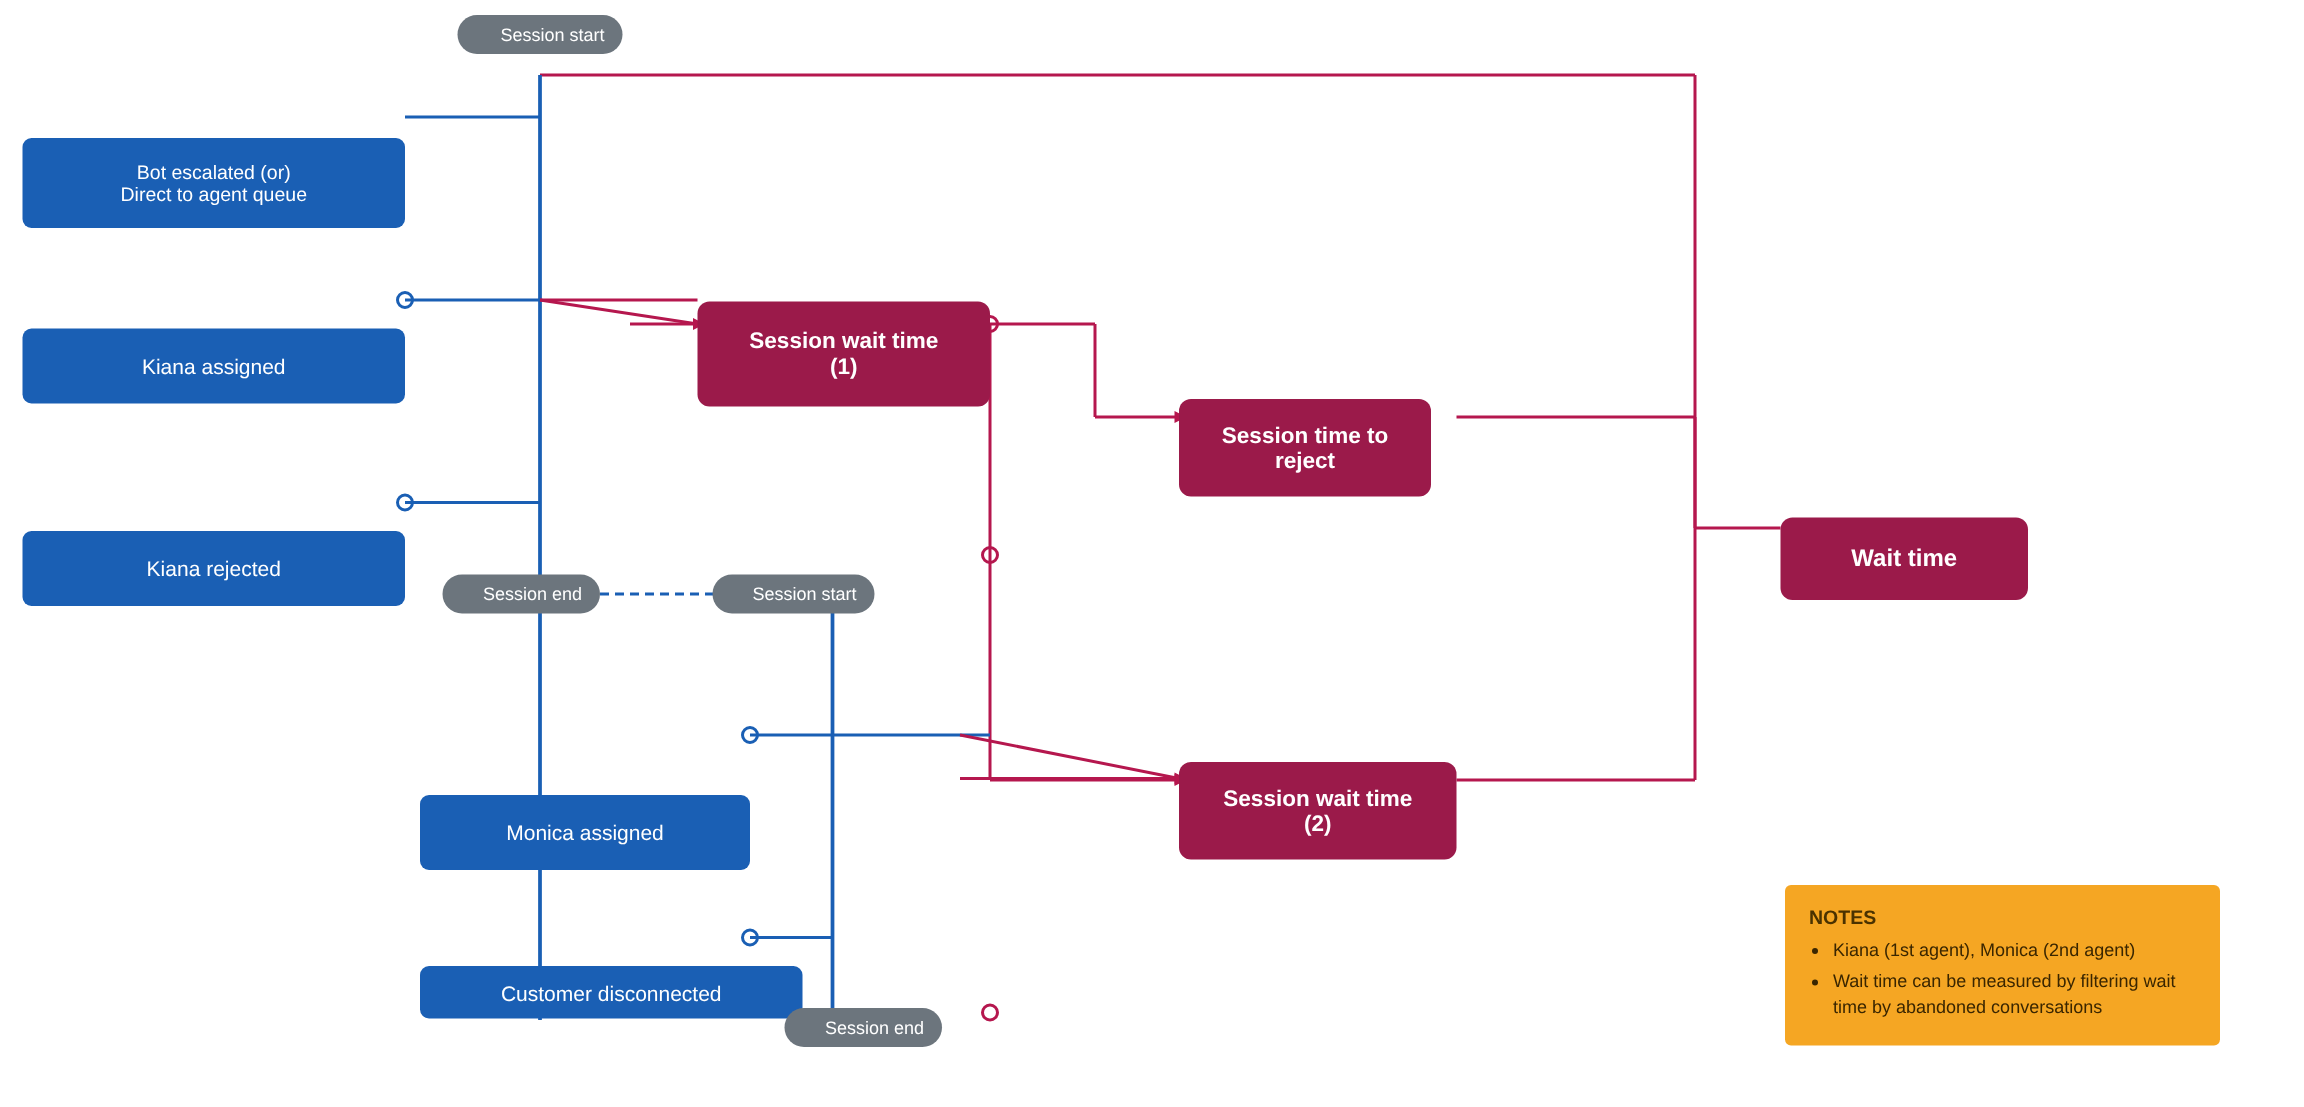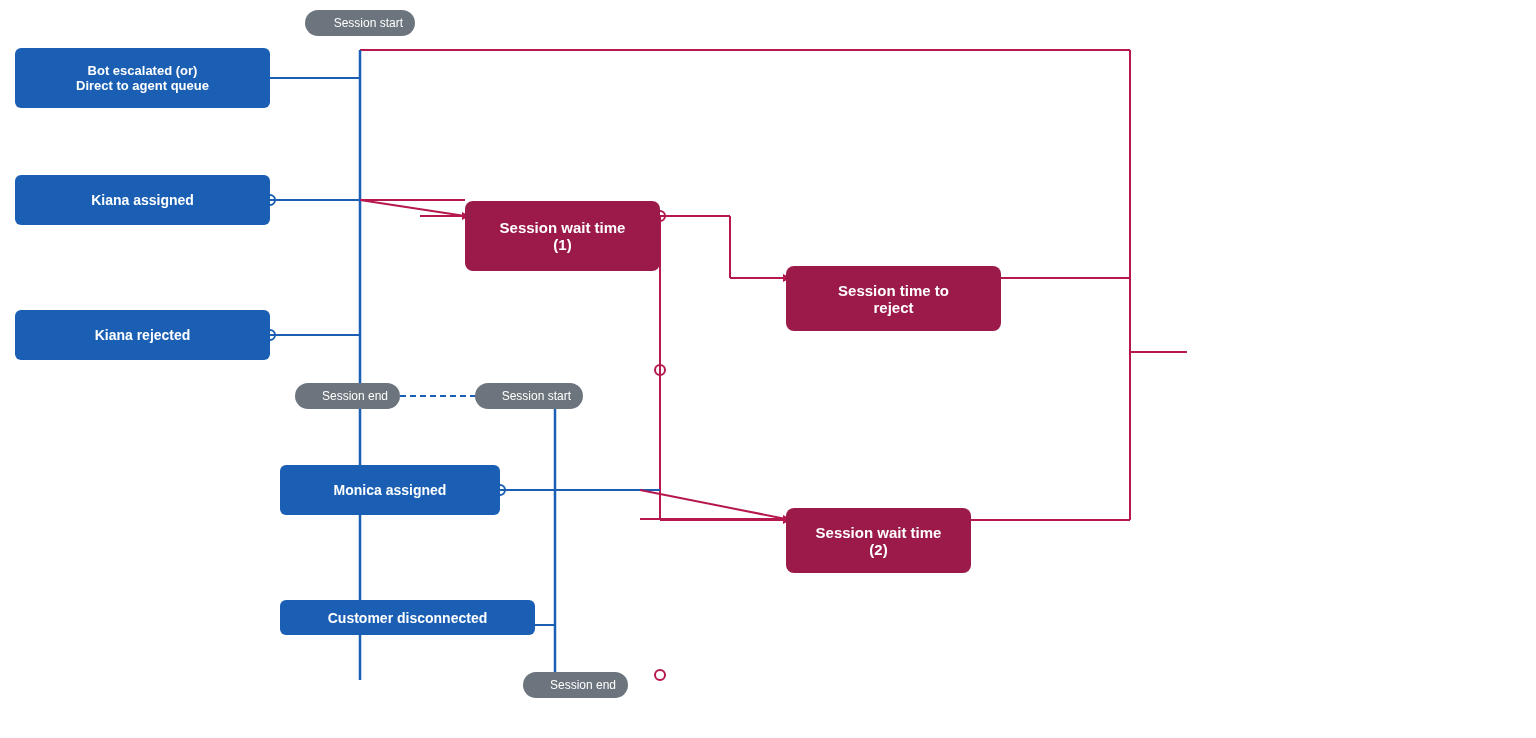--- a/index.html
+++ b/index.html
@@ -20,22 +20,23 @@
     .blue-box {
       position: absolute;
       background: #1a5fb4;
       color: #fff;
       border-radius: 6px;
       display: flex;
       align-items: center;
       justify-content: center;
       text-align: center;
       font-size: 14px;
-      font-weight: 700;
+      font-weight: 400;
       padding: 8px 4px;
+      margin-top: 44px;
     }
     
     .pink-box {
       position: absolute;
       background: #9b1a4a;
       color: #fff;
       border-radius: 8px;
       display: flex;
       align-items: center;
       justify-content: center;
@@ -158,51 +159,61 @@
   </div>
 
   <div class="blue-box" style="left:15px; top:175px; width:255px; height:50px;">
     <span>Kiana assigned</span>
   </div>
 
   <div class="blue-box" style="left:15px; top:310px; width:255px; height:50px;">
     <span>Kiana rejected</span>
   </div>
 
-  <div class="blue-box" style="left:280px; top:465px; width:220px; height:50px;">
+  <div class="blue-box" style="left:280px; top:486px; width:220px; height:50px;">
     <span>Monica assigned</span>
   </div>
 
   <div class="blue-box" style="left:280px; top:600px; width:255px; height:35px;">
     <span>Customer disconnected</span>
   </div>
 
   <div class="pink-box" style="left:465px; top:181px; width:195px; height:70px;">
     <span>Session wait time<br>(1)</span>
   </div>
 
-  <div class="pink-box" style="left:786px; top:246px; width:215px; height:65px;">
+  <div class="pink-box" style="left:786px; top:246px; width:168px; height:65px;">
     <span>Session time to<br>reject</span>
   </div>
 
   <div class="pink-box" style="left:786px; top:488px; width:185px; height:65px;">
     <span>Session wait time<br>(2)</span>
   </div>
 
+  <div class="pink-box" style="left:1187px; top:325px; width:165px; height:55px; font-size:16px;">
+    <span>Wait time</span>
+  </div>
 
   <div class="gray-pill" style="left:305px; top:10px; width:110px; height:26px;">
     <span>Session start</span>
   </div>
 
   <div class="gray-pill" style="left:295px; top:383px; width:105px; height:26px;">
     <span>Session end</span>
   </div>
 
   <div class="gray-pill" style="left:475px; top:383px; width:108px; height:26px;">
     <span>Session start</span>
   </div>
 
   <div class="gray-pill" style="left:523px; top:672px; width:105px; height:26px;">
     <span>Session end</span>
   </div>
 
+  <div class="notes-box" style="left:1190px; top:590px; width:290px;">
+    <div class="notes-title">NOTES</div>
+    <ul>
+      <li>Kiana (1st agent), Monica (2nd agent)</li>
+      <li>Wait time can be measured by filtering wait time by abandoned conversations</li>
+    </ul>
+  </div>
 
 </div>
 
 </body></html>

